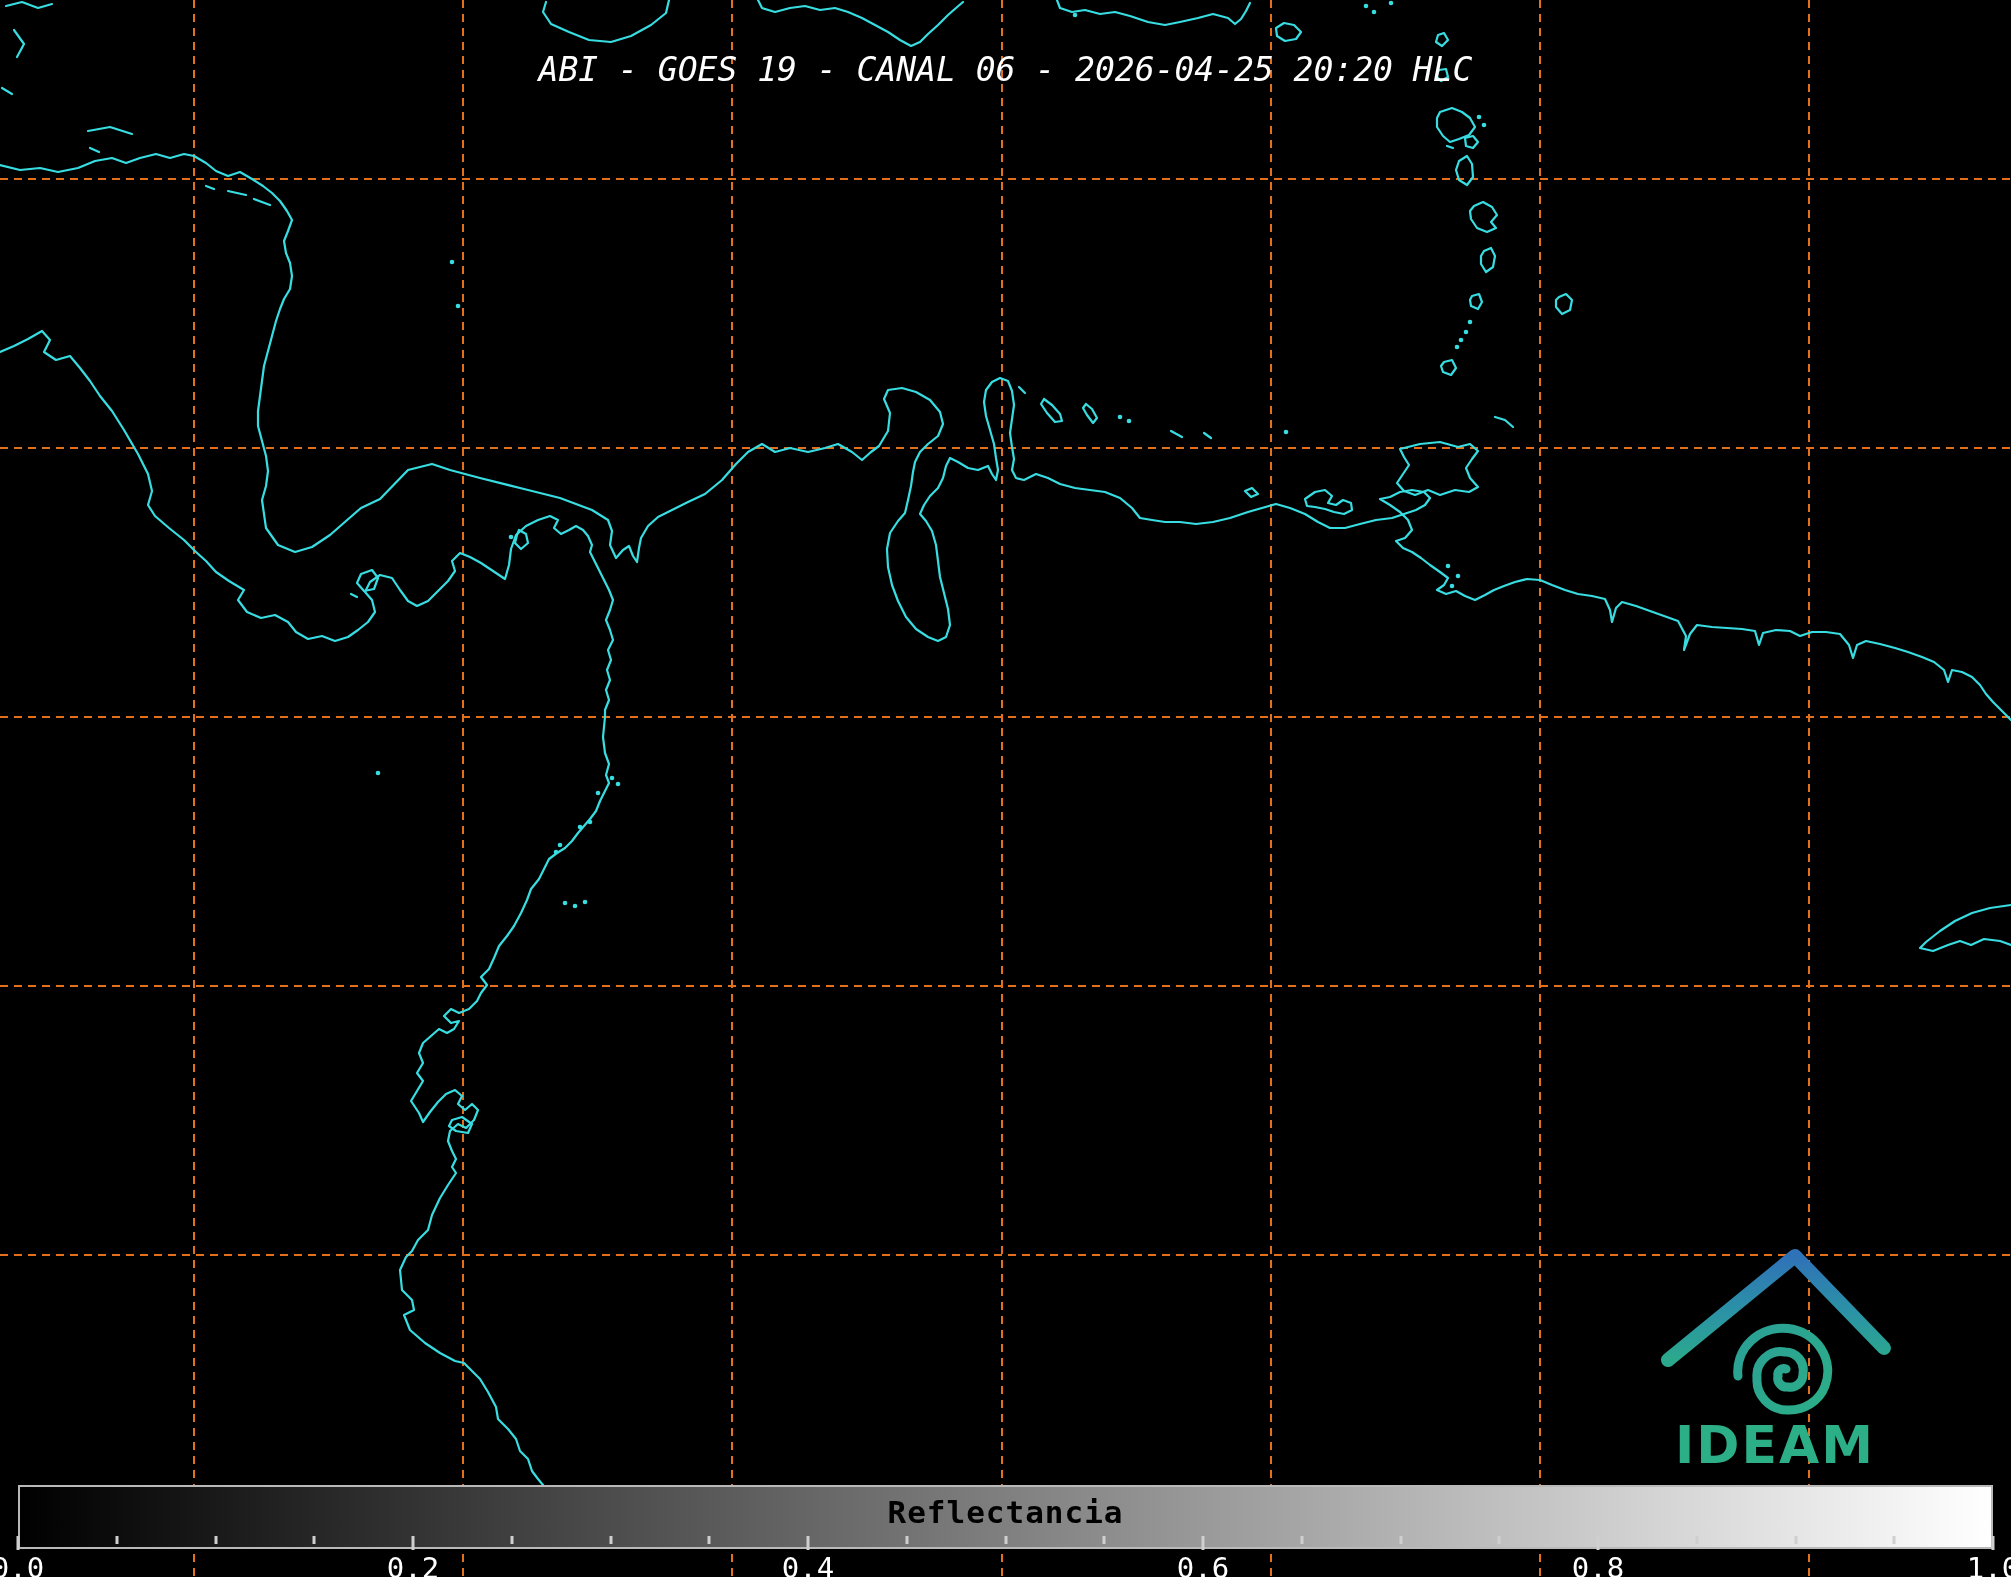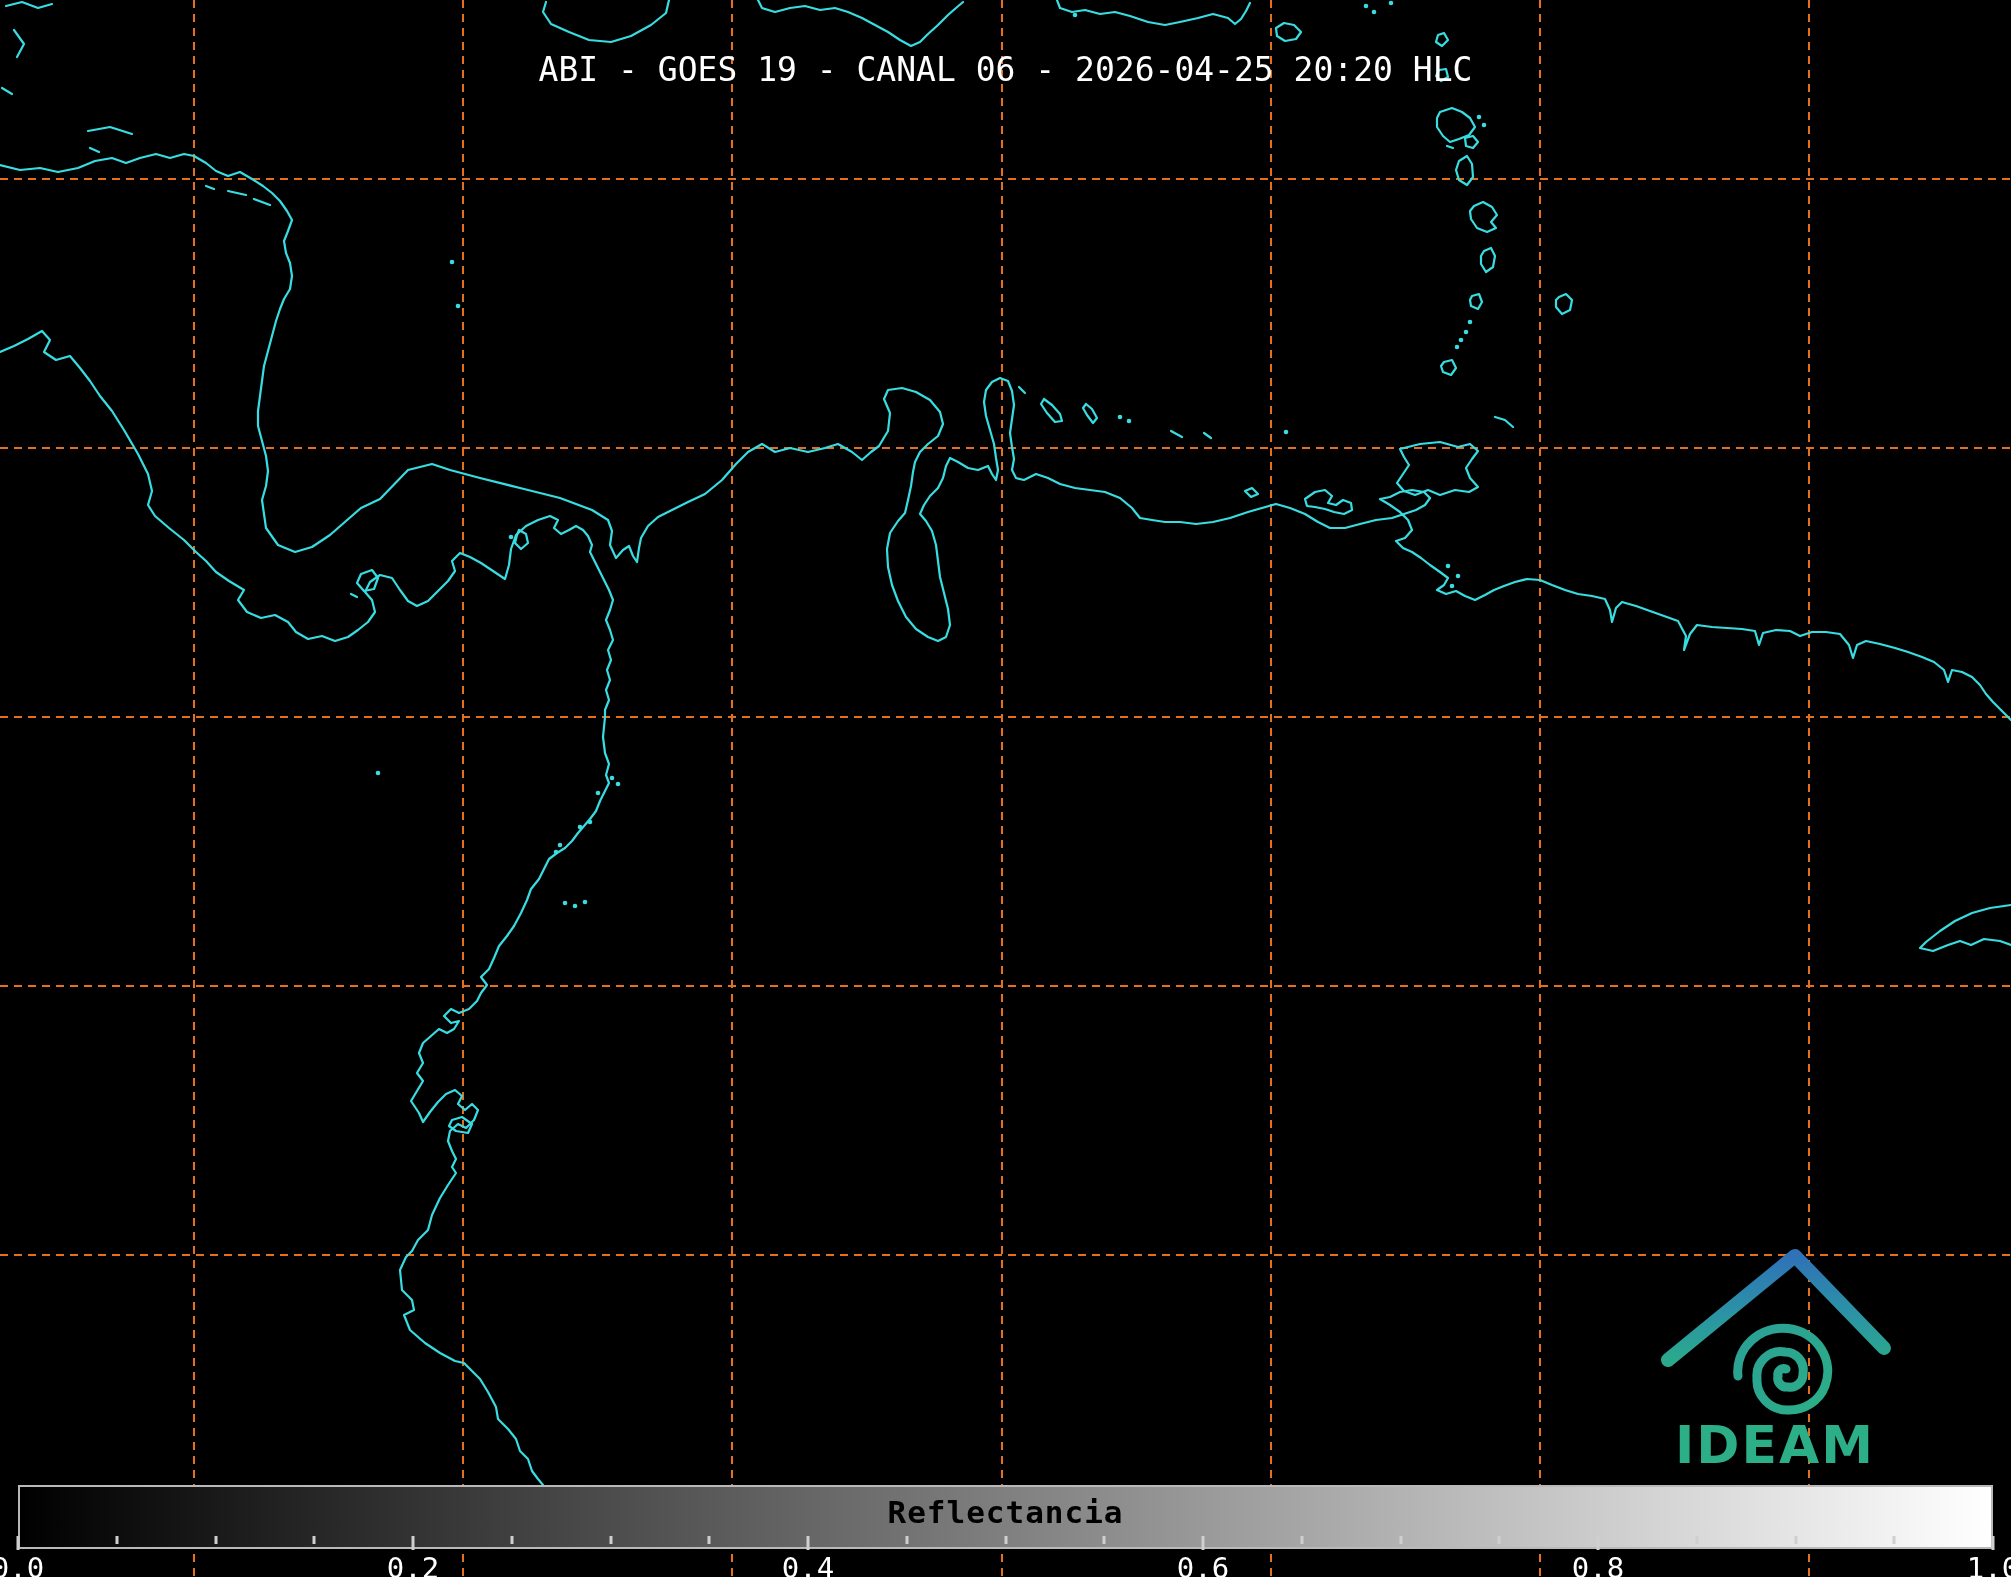--- a/index.html
+++ b/index.html
@@ -108,21 +108,21 @@
       <circle cx="580" cy="827" r="2.3" fill="#38dde2"></circle>
       <circle cx="560" cy="845" r="2.3" fill="#38dde2"></circle>
       <circle cx="556" cy="852" r="2.3" fill="#38dde2"></circle>
       <circle cx="565" cy="903" r="2.3" fill="#38dde2"></circle>
       <circle cx="575" cy="906" r="2.3" fill="#38dde2"></circle>
       <circle cx="585" cy="902" r="2.3" fill="#38dde2"></circle>
       <circle cx="1075" cy="15" r="2.3" fill="#38dde2"></circle>
     </g>
 </svg>
 
-<div id="main-title" style="color: rgb(255, 255, 255);">ABI - GOES 19 - CANAL 06 - 2026-04-25 20:20 HLC</div>
+<div id="main-title" style="color: rgb(255, 255, 255); font-style: italic;">ABI - GOES 19 - CANAL 06 - 2026-04-25 20:20 HLC</div>
 
 <svg id="ideam-logo" width="260" height="240" viewBox="0 0 260 240">
   <defs>
     <linearGradient id="roofGrad" x1="0" y1="0" x2="0" y2="1">
       <stop offset="0" stop-color="#2f72b8"></stop>
       <stop offset="0.55" stop-color="#2b93a5"></stop>
       <stop offset="1" stop-color="#2ba98c"></stop>
     </linearGradient>
     <linearGradient id="spiralGrad" x1="0" y1="0" x2="1" y2="1">
       <stop offset="0" stop-color="#2b9f96"></stop>

